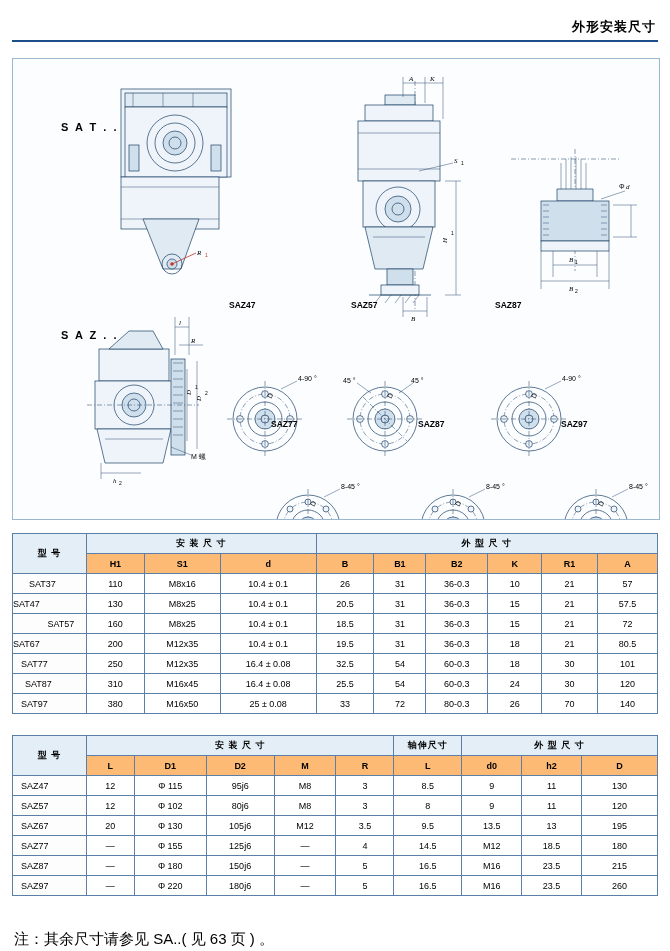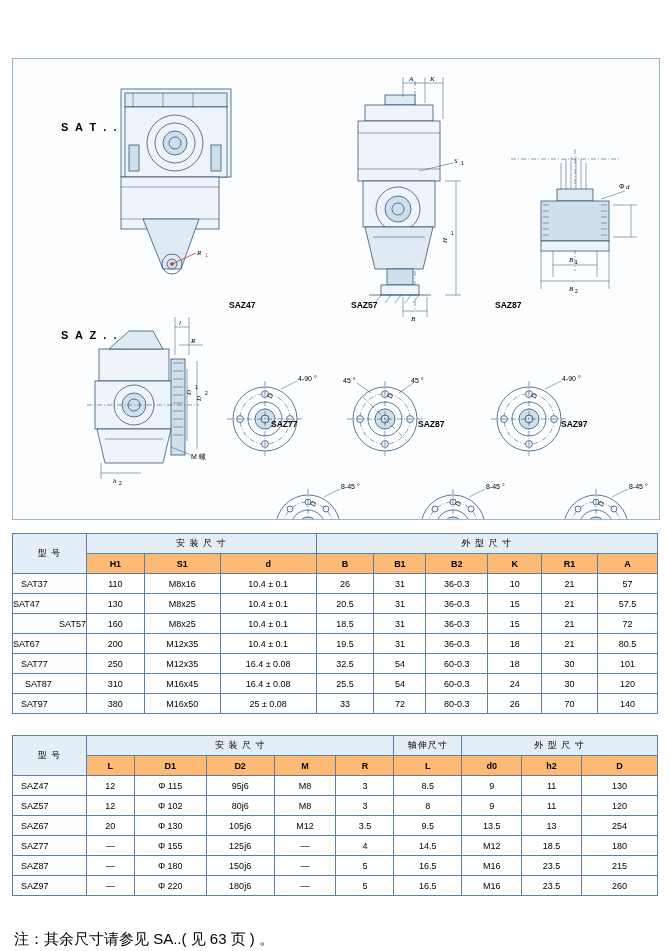--- a/index.html
+++ b/index.html
@@ -50,32 +50,36 @@
 
   
   table{border-collapse:collapse;font-size:9px;}
   .tbl{position:absolute;}
   .tbl td,.tbl th{
     border:1px solid #5b7fa6;
     text-align:center;vertical-align:middle;
     font-weight:normal;color:#000;
     padding:0;height:19px;
   }
-  .tbl .hdr{background:#e3eef7;font-weight:normal;letter-spacing:1px;}
+  .tbl .hdr{background:#e3eef7;font-weight:bold;letter-spacing:1px;}
   .tbl .hdr2{background:#fdba74;font-weight:bold;}
   .tbl .modelcell{background:#fdfdfd;}
   .note{
     position:absolute;left:14px;font-size:15px;color:#000;
   }
 </style>
 </head>
 <body>
 
 <div class="page">
 
+  <div class="header">
+    <div class="header-title">外形安装尺寸</div>
+    <div class="header-rule"></div>
+  </div>
 
   <div class="panel">
 
     <div class="panel-label" style="left:48px;top:22px;">S A T . .</div>
     <div class="panel-label" style="left:48px;top:230px;">S A Z . .</div>
 
     <svg width="646" height="460" style="position:absolute;left:0;top:0;">
 
       <g>
         <rect class="fillB" x="108" y="30" width="110" height="88"></rect>
@@ -403,21 +407,21 @@
       <td class="hdr2">S1</td>
       <td class="hdr2">d</td>
       <td class="hdr2">B</td>
       <td class="hdr2">B1</td>
       <td class="hdr2">B2</td>
       <td class="hdr2">K</td>
       <td class="hdr2">R1</td>
       <td class="hdr2">A</td>
     </tr>
     <tr>
-      <td class="modelcell" style="text-align:left;padding-left:8px;">SAT37</td>
+      <td class="modelcell" style="text-align:left;padding-left:16px;">SAT37</td>
       <td>110</td>
       <td>M8x16</td>
       <td>10.4 ± 0.1</td>
       <td>26</td>
       <td>31</td>
       <td>36-0.3</td>
       <td>10</td>
       <td>21</td>
       <td>57</td>
     </tr>
@@ -427,21 +431,21 @@
       <td>M8x25</td>
       <td>10.4 ± 0.1</td>
       <td>20.5</td>
       <td>31</td>
       <td>36-0.3</td>
       <td>15</td>
       <td>21</td>
       <td>57.5</td>
     </tr>
     <tr>
-      <td class="modelcell" style="text-align:right;padding-left:23px;">SAT57</td>
+      <td class="modelcell" style="text-align:center;padding-left:23px;">SAT57</td>
       <td>160</td>
       <td>M8x25</td>
       <td>10.4 ± 0.1</td>
       <td>18.5</td>
       <td>31</td>
       <td>36-0.3</td>
       <td>15</td>
       <td>21</td>
       <td>72</td>
     </tr>
@@ -554,21 +558,21 @@
     <tr>
       <td class="modelcell" style="text-align:left;padding-left:8px;">SAZ67</td>
       <td>20</td>
       <td>Φ 130</td>
       <td>105j6</td>
       <td>M12</td>
       <td>3.5</td>
       <td>9.5</td>
       <td>13.5</td>
       <td>13</td>
-      <td>254</td>
+      <td>195</td>
     </tr>
     <tr>
       <td class="modelcell" style="text-align:left;padding-left:8px;">SAZ77</td>
       <td>—</td>
       <td>Φ 155</td>
       <td>125j6</td>
       <td>—</td>
       <td>4</td>
       <td>14.5</td>
       <td>M12</td>

